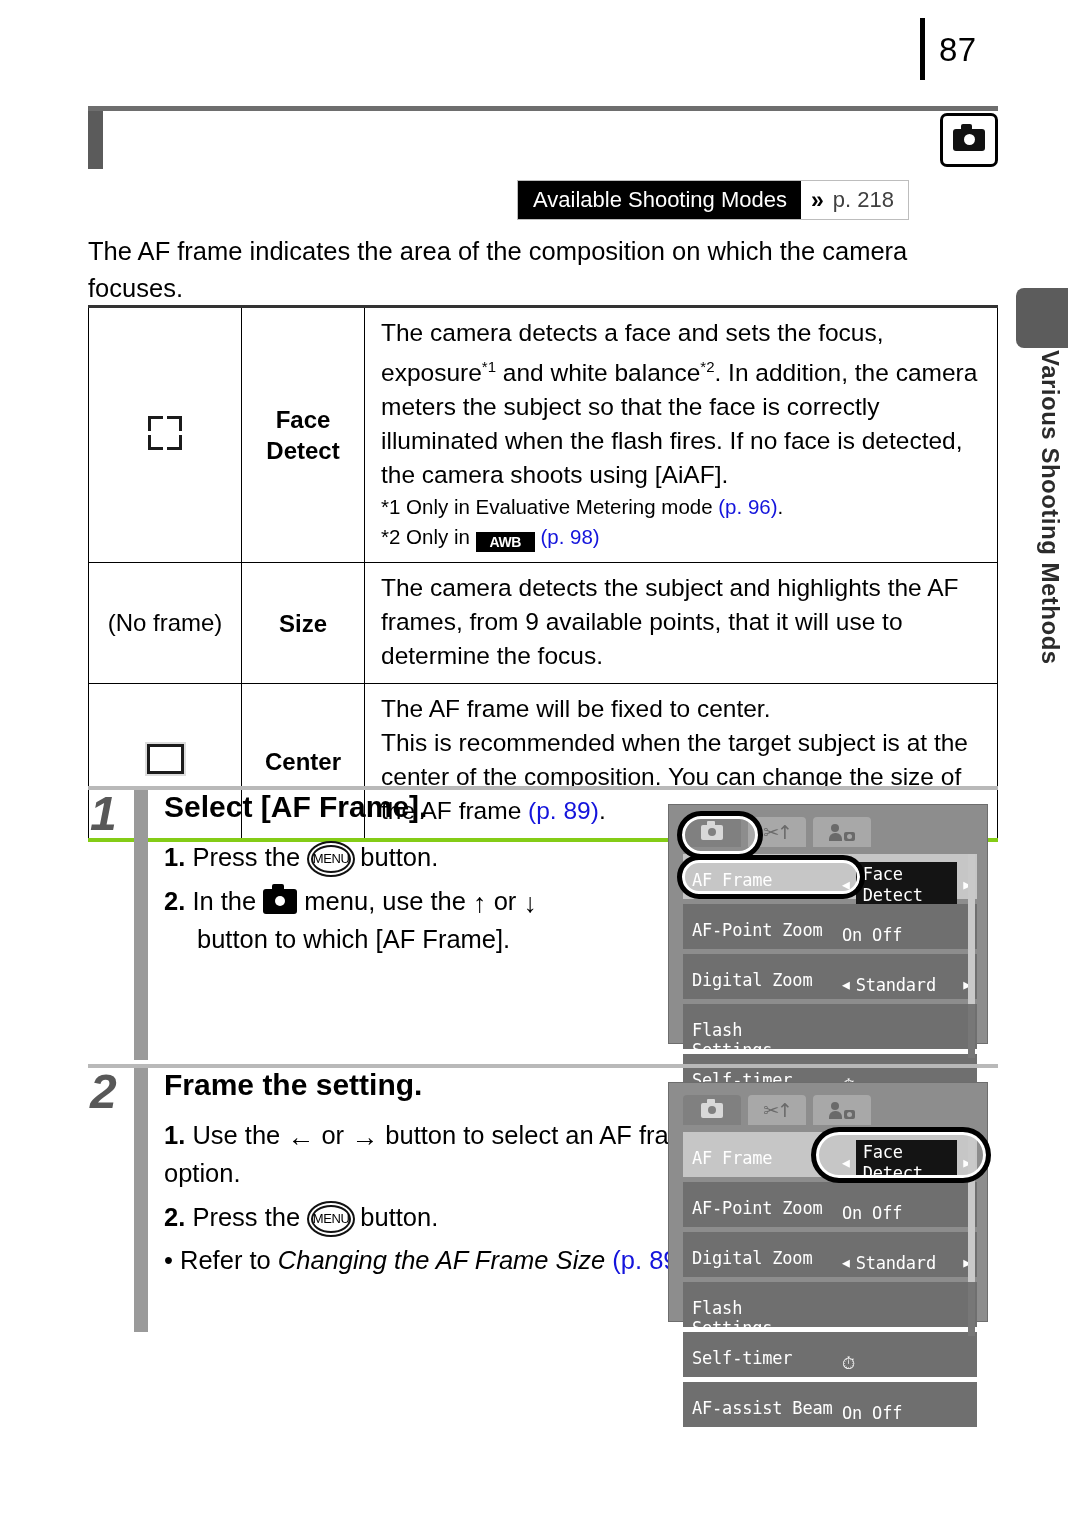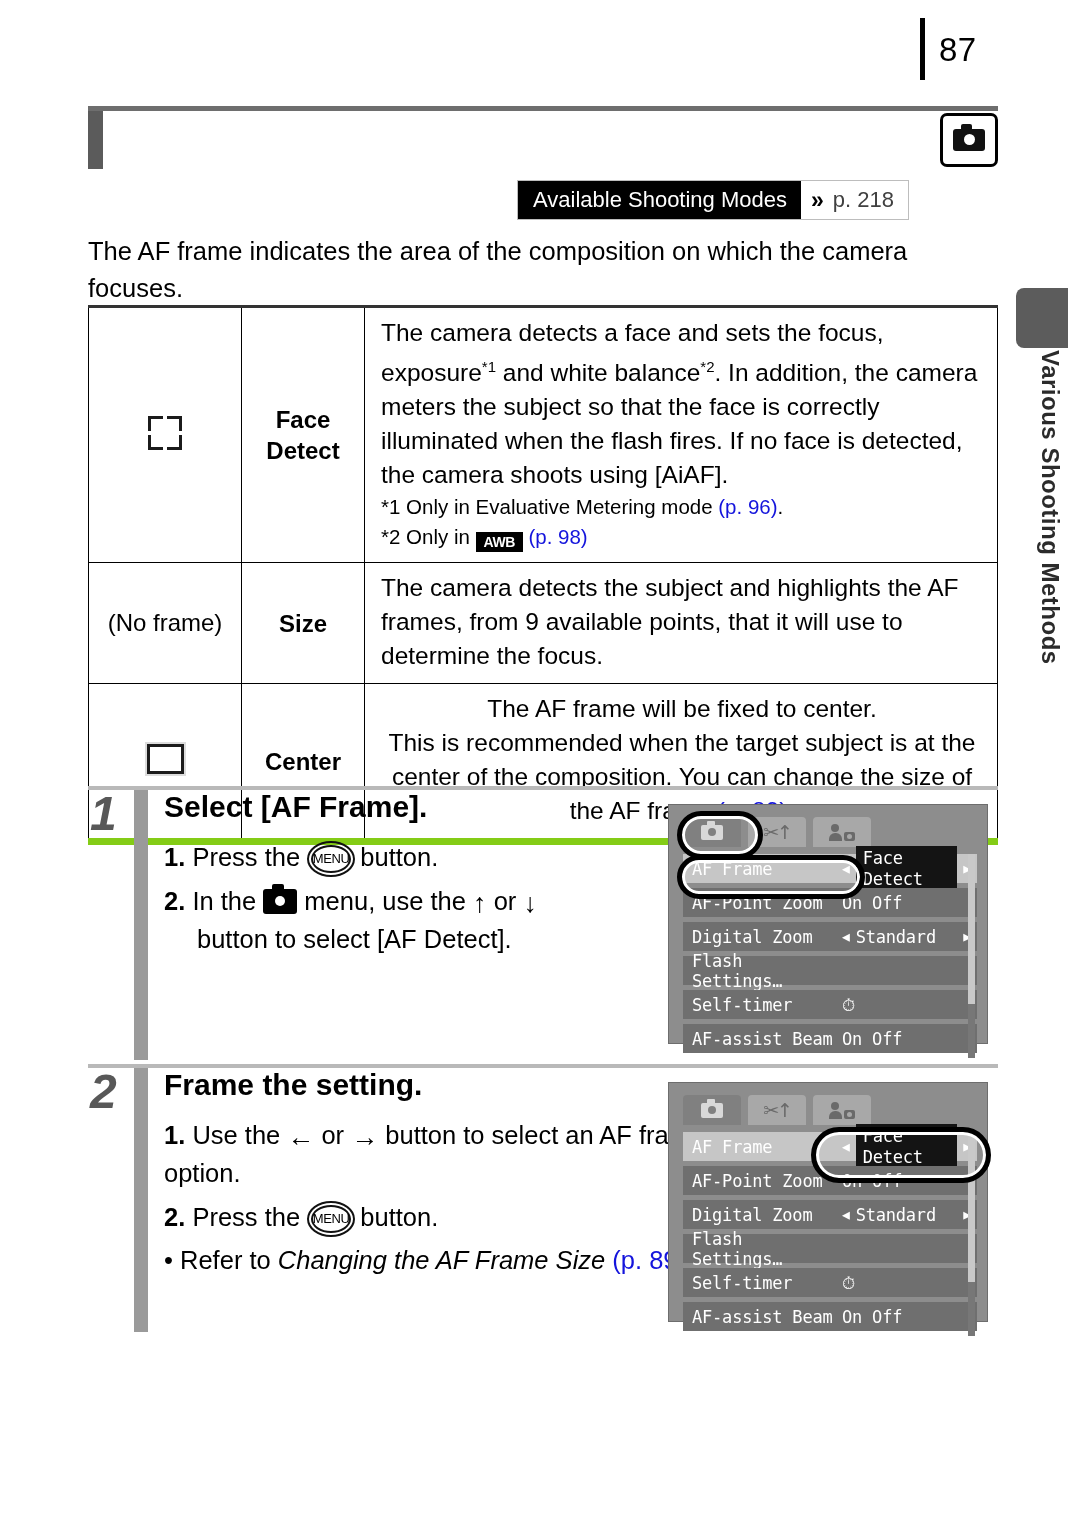--- a/index.html
+++ b/index.html
@@ -167,21 +167,21 @@
   .tbl td {
     border: 1px solid #000;
     vertical-align: middle;
     padding: 0;
     margin-left: 36px;
   }
   .tbl .c-icon { width: 152px; text-align: center; }
   .tbl .c-name { width: 122px; text-align: center; }
   .tbl .c-desc { padding: 8px 14px 10px 16px; vertical-align: middle; }
   .tbl tr.first-row td { border-top: 3px solid #333; }
-  .tbl tr.last-row td { border-bottom: 7px solid #84cc16; text-align: center; }
+  .tbl tr.last-row td { border-bottom: 4px solid #84cc16; }
   .row-name {
     font-size: 24px;
     font-weight: bold;
     line-height: 31px;
   }
   .noframe {
     font-size: 24px;
   }
   .desc-main {
     font-size: 24.5px;
@@ -227,21 +227,21 @@
   
   .awb-icon {
     display: inline-block;
     background: #000;
     color: #fff;
     font-family: "Liberation Sans", sans-serif;
     font-size: 14px;
     font-weight: bold;
     line-height: 20px;
     height: 20px;
-    padding: 0 8px;
+    padding: 0 14px;
     letter-spacing: -0.5px;
     vertical-align: -3px;
   }
 
   
   .side-tab-block {
     position: absolute;
     left: 1016px;
     top: 288px;
     width: 52px;
@@ -458,25 +458,24 @@
   .t-person .pc:after {
     content:"";
     position:absolute; top:2px; left:3px;
     width:5px; height:5px; background:#a8a8a8;
     border-radius:50%;
   }
 
   .lcd-rows { position: relative; }
   .lcd-row {
     display: flex;
-    align-items: center;
     height: 29px;
     background: #6f6f6f;
     margin-bottom: 5px;
-    padding: 0 6px 0 9px;
+    padding: 16px 6px 0 9px;
     color: #ffffff;
     font-size: 17px;
     letter-spacing: -0.2px;
     position: relative;
   }
   .lcd-row.hl { background: #c6c6c6; color: #ffffff; }
   .lcd-row .lbl { flex: 0 0 auto; width: 150px; }
   .lcd-row .val {
     flex: 1 1 auto;
     display: flex;
@@ -602,21 +601,21 @@
     <div class="step-title">Select [AF Frame].</div>
 
     <div class="step-line">
       <span class="idx">1.</span>
       <span>Press the </span><span class="menu-btn"><span class="outer"></span><span class="inner">MENU</span></span><span> button.</span>
     </div>
 
     <div class="step-line">
       <span class="idx">2.</span>
       <span>In the </span><span class="cam-inline"></span><span> menu, use the </span><span class="arrow-g">↑</span><span> or </span><span class="arrow-g">↓</span>
-      <span class="hang">button to select [AF Detect].</span>
+      <span class="hang">button to which [AF Frame].</span>
     </div>
   </div>
 
   <div class="lcd" style="left:580px; top:14px; height:240px">
     <div class="lcd-tabs">
       <div class="lcd-tab sel">
           <span class="t-cam"></span>
         </div>
       <div class="lcd-tab">
           <span class="t-wrench">✂↑</span>

